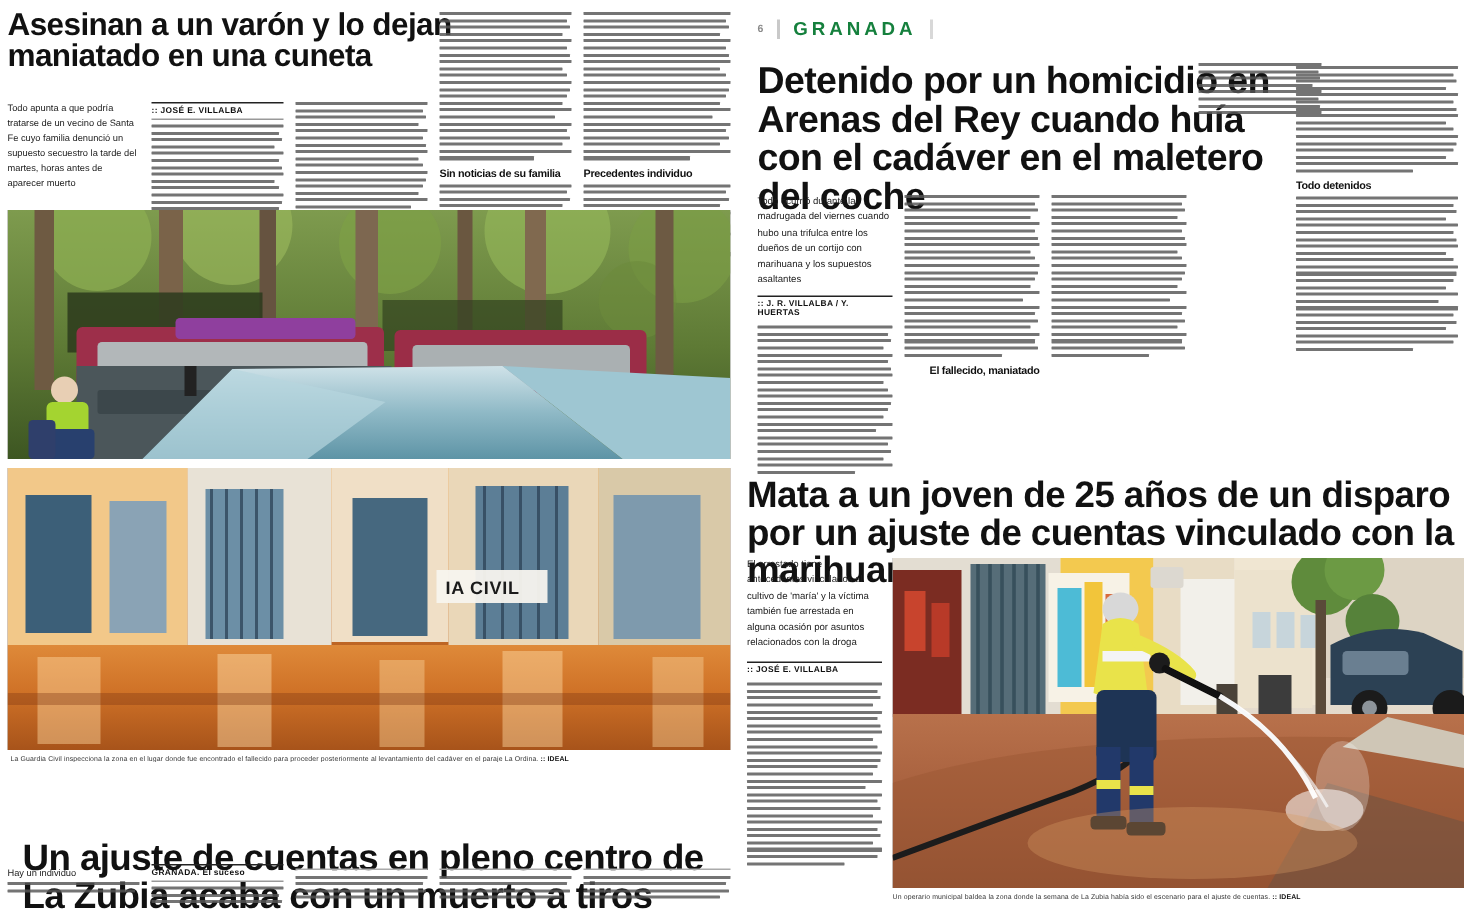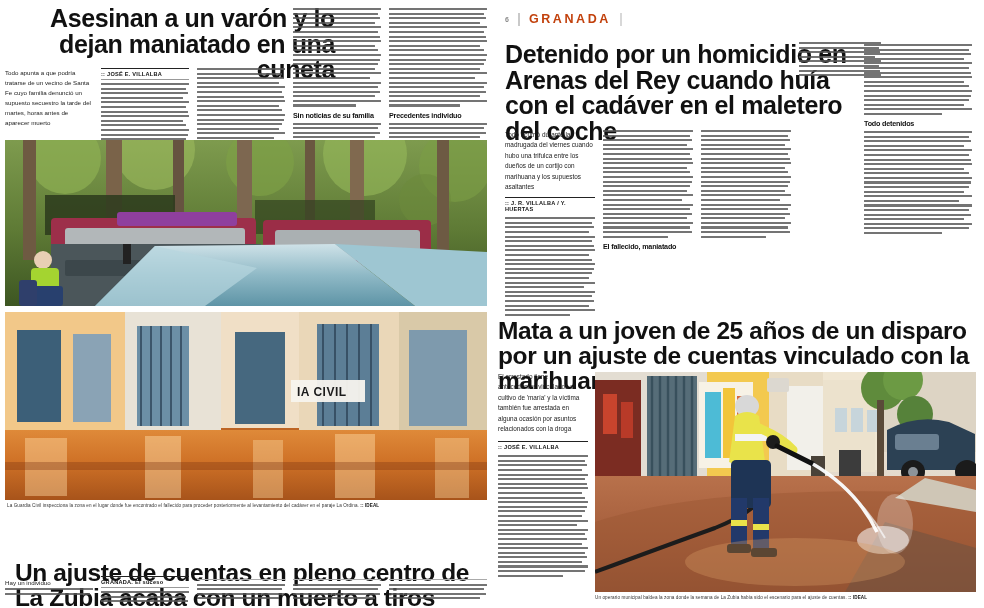--- a/index.html
+++ b/index.html
@@ -5,21 +5,21 @@
   html,body{margin:0;padding:0;background:#fff;}
   body{width:984px;height:608px;overflow:hidden;font-family:"Liberation Sans",sans-serif;color:#111;}
   .spread{position:relative;width:984px;height:608px;background:#fff;}
   .page{position:absolute;top:0;height:608px;background:#fff;}
   .page-left{left:0;width:492px;}
   .page-right{left:492px;width:492px;}
   .gutter{position:absolute;left:491px;top:0;width:2px;height:608px;background:#fff;}
 
   
   .hl{font-weight:700;letter-spacing:-0.4px;line-height:1.02;color:#111;}
-  .hl-a{font-size:25px;text-align:right;}
+  .hl-a{font-size:21px;}
   .hl-b{font-size:25px;}
   .hl-c{font-size:24.5px;}
 
   
   .col{position:absolute;}
   .txt{position:relative;}
   .ln{height:2.05px;background:#555;margin-bottom:2.55px;border-radius:.3px;opacity:.82;}
   .ln.s1{width:100%;}
   .ln.s2{width:97%;}
   .ln.s3{width:93%;}
@@ -30,21 +30,21 @@
   .byline{font-size:5.6px;font-weight:700;color:#111;letter-spacing:.25px;
           border-top:1px solid #222;border-bottom:.5px solid #999;padding:2.2px 0 1.8px 0;margin-bottom:3px;}
   .byline2{font-size:5.6px;font-weight:700;color:#111;letter-spacing:.25px;
           border-top:1px solid #222;padding:2.2px 0 1.8px 0;margin-bottom:3px;}
   .thinrule{height:.5px;background:#aaa;width:100%;margin:3px 0 4px 0;}
 
   
   .phead{position:absolute;left:505px;top:12px;display:flex;align-items:center;gap:9px;}
   .pnum{font-size:7px;font-weight:700;color:#8a8a8a;}
   .pbar{width:2px;height:13px;background:#c9c9c9;}
-  .psec{font-size:12.5px;font-weight:700;letter-spacing:2.6px;color:#c2410c;}
+  .psec{font-size:12.5px;font-weight:700;letter-spacing:2.6px;color:#15803d;}
   .pbar2{width:1.5px;height:13px;background:#d8d8d8;}
 
   
   .photo{position:absolute;overflow:hidden;background:#a3a3a3;}
   .caption{position:absolute;font-size:4.6px;color:#333;letter-spacing:.1px;white-space:nowrap;overflow:hidden;}
   .credit{font-weight:700;color:#111;}
 </style>
 </head>
 <body>
 
@@ -381,21 +381,21 @@
           <div class="ln s5"></div>
         <div class="ln s1"></div>
           <div class="ln s2"></div>
           <div class="ln s4"></div>
           <div class="ln s3"></div>
         <div class="ln s1"></div>
           <div class="ln s6"></div>
       </div>
     </div>
 
-    <div class="col" style="left:111px;top:130px;width:90px;">
+    <div class="col" style="left:111px;top:130px;width:90px;text-align:right;">
       <div class="txt">
         <div class="ln s1"></div>
           <div class="ln s2"></div>
           <div class="ln s4"></div>
           <div class="ln s3"></div>
         <div class="ln s1"></div>
           <div class="ln s2"></div>
           <div class="ln s4"></div>
           <div class="ln s1"></div>
         <div class="ln s3"></div>

